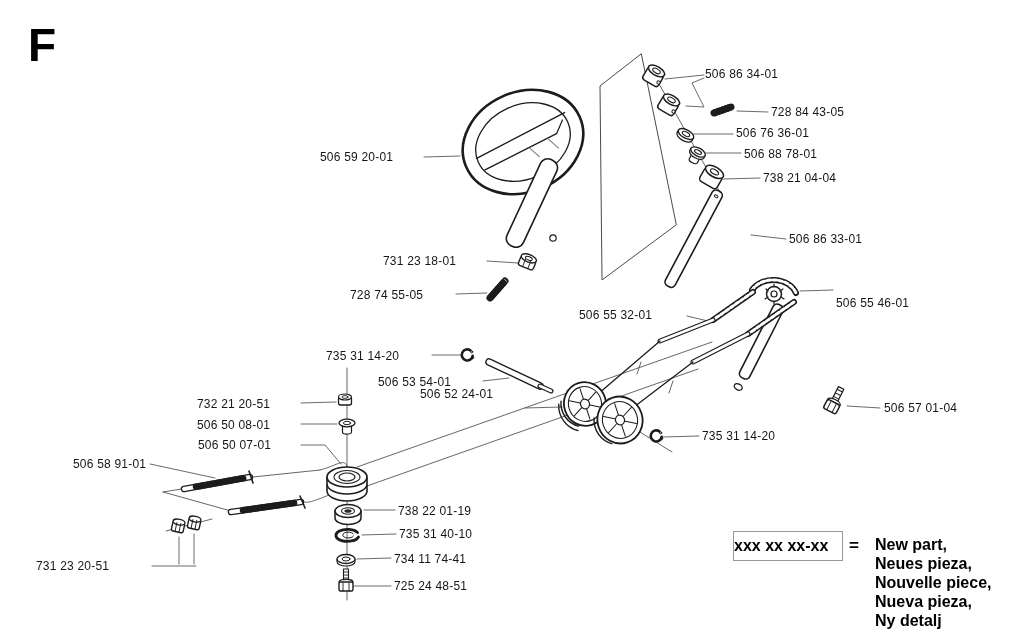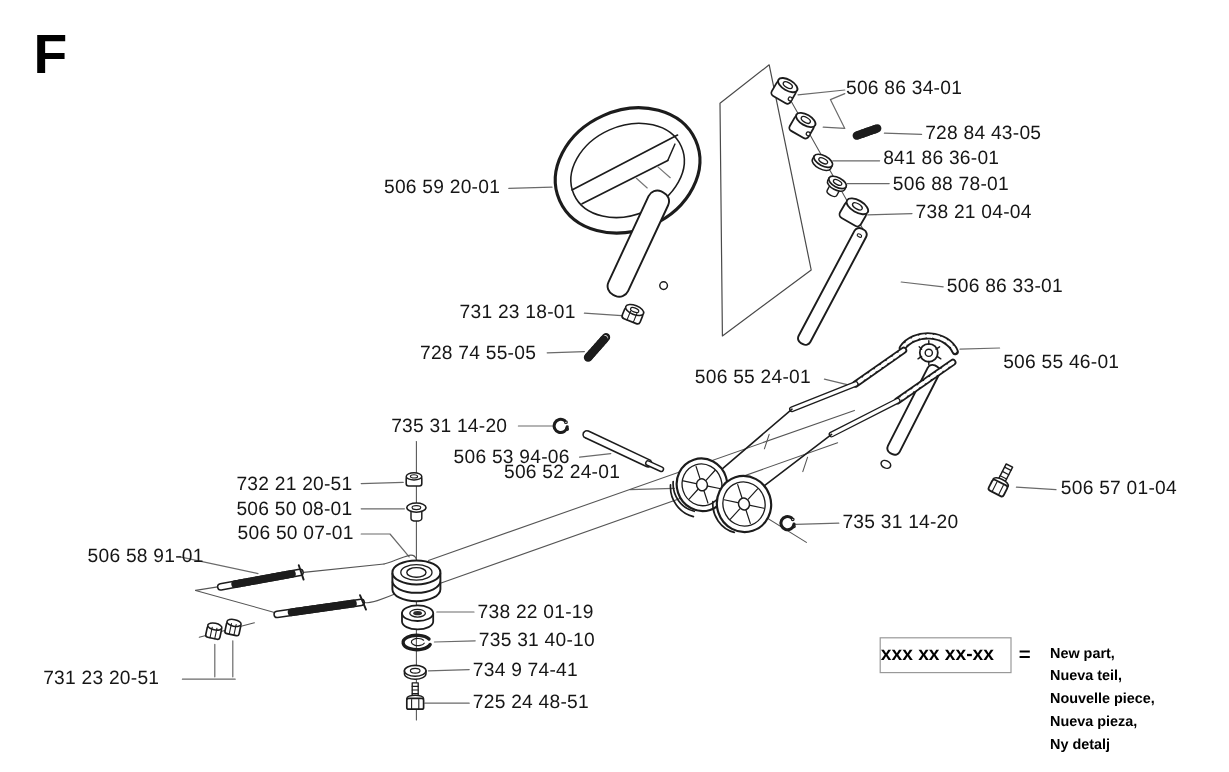--- a/index.html
+++ b/index.html
@@ -1,26 +1,26 @@
 <!DOCTYPE html>
 <html><head>
 <meta charset="utf-8">
 <style>
   html,body{margin:0;padding:0;background:#fff;}
   .stage{position:relative;width:1024px;height:643px;background:#fff;overflow:hidden;
          font-family:"Liberation Sans",sans-serif;}
   .stage svg{position:absolute;left:0;top:0;}
   .fig-letter{position:absolute;left:28px;top:18px;font-size:46px;font-weight:bold;color:#000;}
-  .lbl{position:absolute;font-size:16px;line-height:18px;color:#161616;white-space:nowrap;
+  .lbl{position:absolute;font-size:12px;line-height:18px;color:#161616;white-space:nowrap;
        letter-spacing:.2px;}
   .legend-pattern{position:absolute;left:733px;top:531px;width:108px;height:28px;
        border:1px solid #999;font-weight:bold;font-size:16px;line-height:28px;text-align:left;
        color:#000;}
   .legend-eq{position:absolute;left:849px;top:536px;font-weight:bold;font-size:17px;color:#000;}
-  .legend-lines{position:absolute;left:875px;top:535px;font-weight:bold;font-size:12px;
+  .legend-lines{position:absolute;left:875px;top:535px;font-weight:bold;font-size:16px;
        line-height:19px;color:#000;}
 </style>
 </head>
 <body>
 
 <div class="stage">
 
 <svg width="1024" height="643" viewBox="0 0 1024 643" fill="none" stroke="#1c1c1c" stroke-width="1.5" stroke-linecap="round" stroke-linejoin="round">
 
   <polygon points="641,54 600,86 602,280 676,225" stroke="#4a4a4a" stroke-width="1"></polygon>
@@ -303,49 +303,49 @@
     <rect x="-7" y="2" width="14" height="9" rx="1.5" fill="#fff" stroke-width="1.4"></rect>
     <line x1="-3" y1="3" x2="-3" y2="11" stroke-width="0.9"></line>
     <line x1="3" y1="3" x2="3" y2="11" stroke-width="0.9"></line>
   </g>
 </svg>
 
 <div class="fig-letter">F</div>
 
 <div class="lbl" style="left:705px;top:65px">506 86 34-01</div>
 <div class="lbl" style="left:771px;top:103px">728 84 43-05</div>
-<div class="lbl" style="left:736px;top:124px">841 86 36-01</div>
+<div class="lbl" style="left:736px;top:124px">506 76 36-01</div>
 <div class="lbl" style="left:744px;top:145px">506 88 78-01</div>
 <div class="lbl" style="left:763px;top:169px">738 21 04-04</div>
 <div class="lbl" style="left:320px;top:148px">506 59 20-01</div>
 <div class="lbl" style="left:789px;top:230px">506 86 33-01</div>
 <div class="lbl" style="left:383px;top:252px">731 23 18-01</div>
 <div class="lbl" style="left:836px;top:294px">506 55 46-01</div>
 <div class="lbl" style="left:350px;top:286px">728 74 55-05</div>
-<div class="lbl" style="left:579px;top:306px">506 55 24-01</div>
+<div class="lbl" style="left:579px;top:306px">506 55 32-01</div>
 <div class="lbl" style="left:326px;top:347px">735 31 14-20</div>
-<div class="lbl" style="left:378px;top:373px">506 53 94-06</div>
+<div class="lbl" style="left:378px;top:373px">506 53 54-01</div>
 <div class="lbl" style="left:197px;top:395px">732 21 20-51</div>
 <div class="lbl" style="left:420px;top:385px">506 52 24-01</div>
 <div class="lbl" style="left:197px;top:416px">506 50 08-01</div>
 <div class="lbl" style="left:198px;top:436px">506 50 07-01</div>
 <div class="lbl" style="left:702px;top:427px">735 31 14-20</div>
 <div class="lbl" style="left:884px;top:399px">506 57 01-04</div>
 <div class="lbl" style="left:73px;top:455px">506 58 91-01</div>
 <div class="lbl" style="left:398px;top:502px">738 22 01-19</div>
 <div class="lbl" style="left:399px;top:525px">735 31 40-10</div>
-<div class="lbl" style="left:394px;top:550px">734 9 74-41</div>
+<div class="lbl" style="left:394px;top:550px">734 11 74-41</div>
 <div class="lbl" style="left:36px;top:557px">731 23 20-51</div>
 <div class="lbl" style="left:394px;top:577px">725 24 48-51</div>
 
 <div>
   <div class="legend-pattern">xxx xx xx-xx</div>
   <div class="legend-eq">=</div>
   <div class="legend-lines">
     <div>New part,</div>
-    <div>Nueva teil,</div>
+    <div>Neues pieza,</div>
     <div>Nouvelle piece,</div>
     <div>Nueva pieza,</div>
     <div>Ny detalj</div>
   </div>
 </div>
 
 </div>
 
 </body></html>

